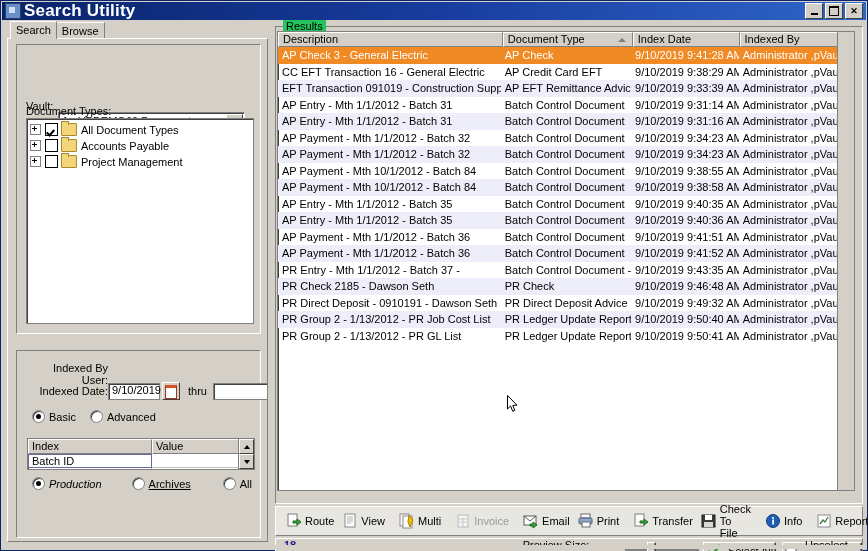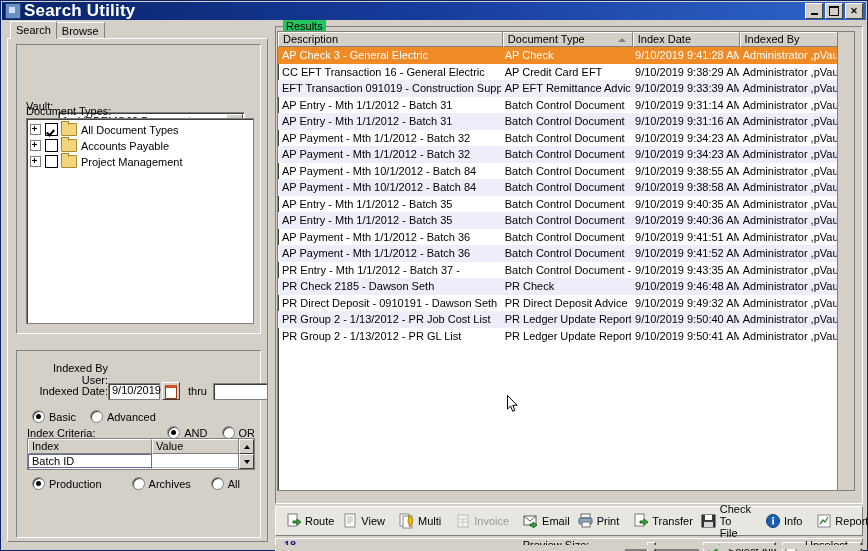--- a/index.html
+++ b/index.html
@@ -530,33 +530,20 @@
         <span class="radio-item">
           <span class="radio sel"></span>
           <span class="lbl">Basic</span>
         </span>
         <span class="radio-item">
           <span class="radio"></span>
           <span class="lbl">Advanced</span>
         </span>
       </div>
 
-      <div class="formrow" style="left:19px; top:387px; width:228px; justify-content:space-between;">
-        <span class="lbl">Index Criteria:</span>
-        <span style="display:flex;">
-          <span class="radio-item">
-            <span class="radio sel"></span>
-            <span class="lbl">AND</span>
-          </span>
-          <span class="radio-item" style="margin-right:0;">
-            <span class="radio"></span>
-            <span class="lbl">OR</span>
-          </span>
-        </span>
-      </div>
 
       <div class="gridbox" style="left:19px; top:399px; width:228px; height:32px;">
         <div class="gridhdr">
           <div class="hcell" style="width:124px;">Index</div>
           <div class="hcell" style="width:88px;">Value</div>
         </div>
         <div class="gridrow focused">
           <div class="gcell" style="width:124px;">Batch ID</div>
           <div class="gcell" style="width:88px;"></div>
         </div>
@@ -568,25 +555,25 @@
           <div class="sbtn">
               <span class="caret-up"></span>
             </div>
           <div class="sbtn">
               <span class="caret-dn"></span>
             </div>
         </div>
       </div>
 
       <div class="formrow" style="left:24px; top:438px;">
-        <span class="radio-item" style="margin-right:30px;">
+        <span class="radio-item" style="margin-right:30px;font-style:italic;">
           <span class="radio sel"></span>
           <span class="lbl">Production</span>
         </span>
-        <span class="radio-item" style="margin-right:20px;">
+        <span class="radio-item" style="margin-right:32px;text-decoration:underline;">
           <span class="radio"></span>
           <span class="lbl">Archives</span>
         </span>
         <span class="radio-item" style="margin-right:0;">
           <span class="radio"></span>
           <span class="lbl">All</span>
         </span>
       </div>
 
     </div>

